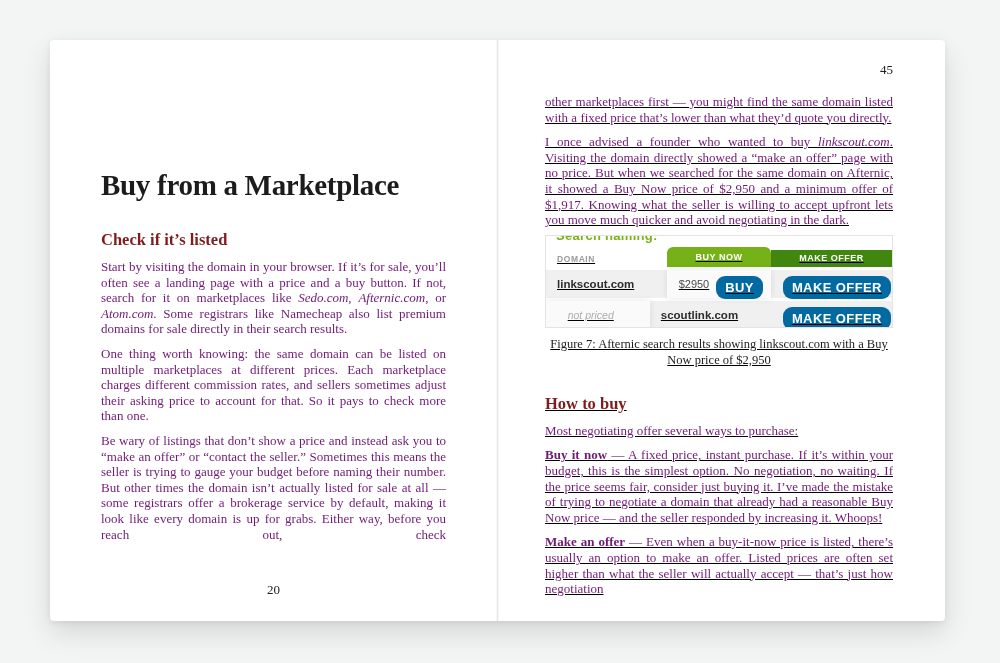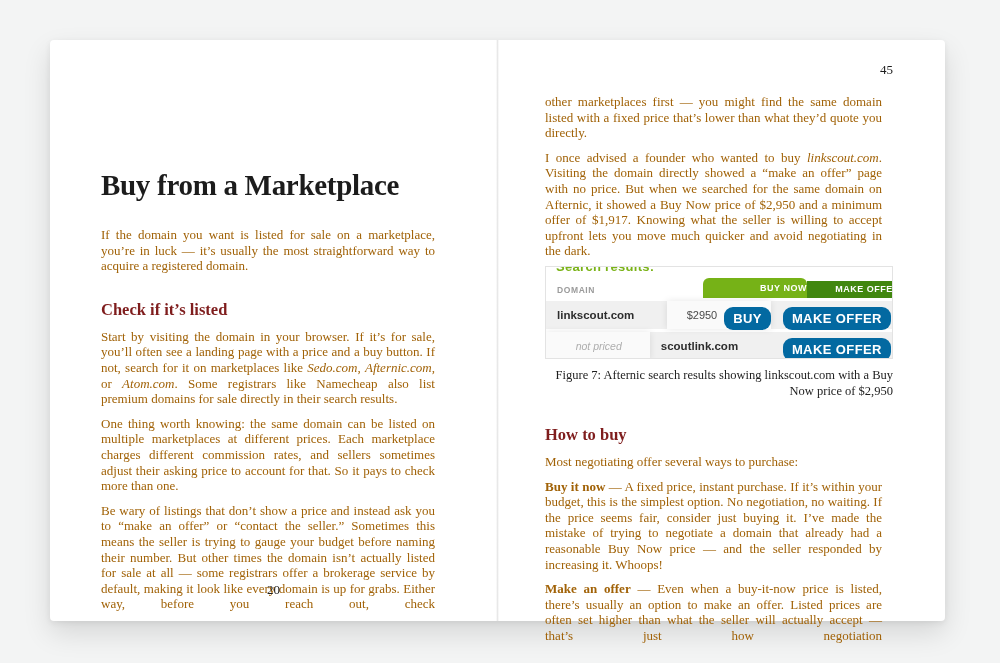--- a/index.html
+++ b/index.html
@@ -12,31 +12,31 @@
     position:absolute;left:50px;top:40px;width:895px;height:581px;
     background:#ffffff;border-radius:4px;
     box-shadow:0 12px 28px rgba(0,0,0,.12), 0 2px 6px rgba(0,0,0,.07);
   }
   .seam{
     position:absolute;left:446px;top:0;bottom:0;width:3px;
     background:linear-gradient(to right, rgba(0,0,0,0), rgba(0,0,0,.09), rgba(0,0,0,0));
   }
   .page{position:absolute;top:0;height:100%;box-sizing:border-box;}
   .page.left{left:0;width:447px;padding:8px 51px;}
-  .page.right{left:448px;width:447px;padding:0 52px 0 47px;}
+  .page.right{left:448px;width:447px;padding:0 52px 0 47px;text-decoration:underline;}
 
   h1.chapter{
     margin:118px 0 0 0;font-size:29px;line-height:38px;font-weight:700;
     color:#1c1c1c;letter-spacing:-.3px;white-space:nowrap;
   }
   h2.sec{
     margin:26px 0 0 0;font-size:16.5px;line-height:20px;font-weight:700;color:#7f1d1d;
   }
   p.body{
-    margin:9px 11px 0 0;font-size:13px;line-height:15.6px;color:#a16207;
+    margin:9px 0 0 0;font-size:13px;line-height:15.6px;color:#701a75;
     text-align:justify;
   }
   p.body.first{margin-top:23px;}
   p.body.cont{text-align-last:justify;}
   .page.right p.body.pstart{margin-top:54px;}
 
   .pagenum{font-size:13px;color:#1d1d1d;}
   .pagenum.bottom{position:absolute;bottom:23px;left:0;width:100%;text-align:center;}
   .pagenum.top{position:absolute;top:22px;right:52px;}
 
@@ -49,72 +49,71 @@
   .fig-clip span{
     position:absolute;top:-8px;left:8px;font-size:13px;font-weight:700;letter-spacing:.3px;
   }
   .fig-header{display:flex;height:20px;margin-top:2px;}
   .fh-domain{
     flex:0 0 35%;box-sizing:border-box;padding:7px 10px 0 11px;
     font-size:8.5px;color:#9b9b9b;letter-spacing:.6px;font-weight:700;
   }
   .fh-buy{
     flex:0 0 30%;color:#fff;font-size:9px;font-weight:700;letter-spacing:.5px;
-    text-align:right;line-height:20px;border-radius:6px 6px 0 0;margin-left:36px;
+    text-align:center;line-height:20px;border-radius:6px 6px 0 0;
   }
   .fh-offer{
     flex:0 0 35%;color:#fff;font-size:9px;font-weight:700;letter-spacing:.5px;
     text-align:center;line-height:17px;height:17px;margin-top:3px;
   }
   .fig-row{display:flex;margin-top:3px;height:28px;}
   .fc{box-sizing:border-box;display:flex;align-items:center;}
   .fc-domain{
     flex:0 0 35%;background:#f0f0f0;padding-left:11px;
     font-size:11.5px;font-weight:700;color:#2d2d2d;
   }
   .fc-buy{
-    flex:0 0 30%;background:#fafafa;justify-content:flex-end;
+    flex:0 0 30%;background:#fafafa;justify-content:flex-end;padding-right:8px;
     box-shadow:0 0 7px rgba(0,0,0,.10);position:relative;z-index:1;
   }
   .fc-offer{flex:0 0 35%;background:#f0f0f0;justify-content:space-between;padding:0 10px 0 12px;}
   .price{font-size:11px;color:#4a4a4a;margin-right:7px;}
   .price.unpriced{font-size:10.5px;font-style:italic;color:#aeaeae;margin-right:28px;}
   .pill{
     background:#0369a1;color:#fff;font-size:13px;font-weight:700;letter-spacing:.4px;
     border-radius:9px;padding:4px 9px;white-space:nowrap;margin-top:7px;
   }
   .min{font-size:10px;color:#333;margin-left:44px;}
   figcaption.cap{
-    margin:8px 0 0 0;font-size:12.5px;line-height:16px;color:#1d1d1d;text-align:right;
+    margin:8px 0 0 0;font-size:12.5px;line-height:16px;color:#1d1d1d;text-align:center;
   }
 </style>
 </head>
 <body>
 
 <div class="spread">
   <div class="seam"></div>
 
   <section class="page left">
     <h1 class="chapter">Buy from a Marketplace</h1>
-    <p class="body first"><span>If the domain you want is listed for sale on a marketplace, you’re in luck — it’s usually the most straightforward way to acquire a registered domain.</span></p>
     <h2 class="sec">Check if it’s listed</h2>
     <p class="body"><span>Start by visiting the domain in your browser. If it’s for sale, you’ll often see a landing page with a price and a buy button. If not, search for it on marketplaces like </span><span style="font-style: italic;">Sedo.com</span><span>, </span><span style="font-style: italic;">Afternic.com</span><span>, or </span><span style="font-style: italic;">Atom.com</span><span>. Some registrars like Namecheap also list premium domains for sale directly in their search results.</span></p>
     <p class="body"><span>One thing worth knowing: the same domain can be listed on multiple marketplaces at different prices. Each marketplace charges different commission rates, and sellers sometimes adjust their asking price to account for that. So it pays to check more than one.</span></p>
     <p class="body cont"><span>Be wary of listings that don’t show a price and instead ask you to “make an offer” or “contact the seller.” Sometimes this means the seller is trying to gauge your budget before naming their number. But other times the domain isn’t actually listed for sale at all — some registrars offer a brokerage service by default, making it look like every domain is up for grabs. Either way, before you reach out, check</span></p>
     <div class="pagenum bottom">20</div>
   </section>
 
   <section class="page right">
     <div class="pagenum top">45</div>
     <p class="body pstart"><span>other marketplaces first — you might find the same domain listed with a fixed price that’s lower than what they’d quote you directly.</span></p>
     <p class="body"><span>I once advised a founder who wanted to buy </span><span style="font-style: italic;">linkscout.com</span><span>. Visiting the domain directly showed a “make an offer” page with no price. But when we searched for the same domain on Afternic, it showed a Buy Now price of $2,950 and a minimum offer of $1,917. Knowing what the seller is willing to accept upfront lets you move much quicker and avoid negotiating in the dark.</span></p>
 
     <figure class="shot">
       <div class="fig-clip">
-        <span style="color: rgb(122, 179, 23);">Search results:</span>
+        <span style="color: rgb(122, 179, 23);">Search naming:</span>
       </div>
       <div class="fig-header">
         <div class="fh-domain">DOMAIN</div>
         <div class="fh-buy" style="background-color: rgb(118, 178, 23);">BUY NOW</div>
         <div class="fh-offer" style="background-color: rgb(65, 135, 15);">MAKE OFFER</div>
       </div>
       <div class="fig-row">
         <div class="fc fc-domain">linkscout.com</div>
         <div class="fc fc-buy">
           <span class="price">$2950</span>

